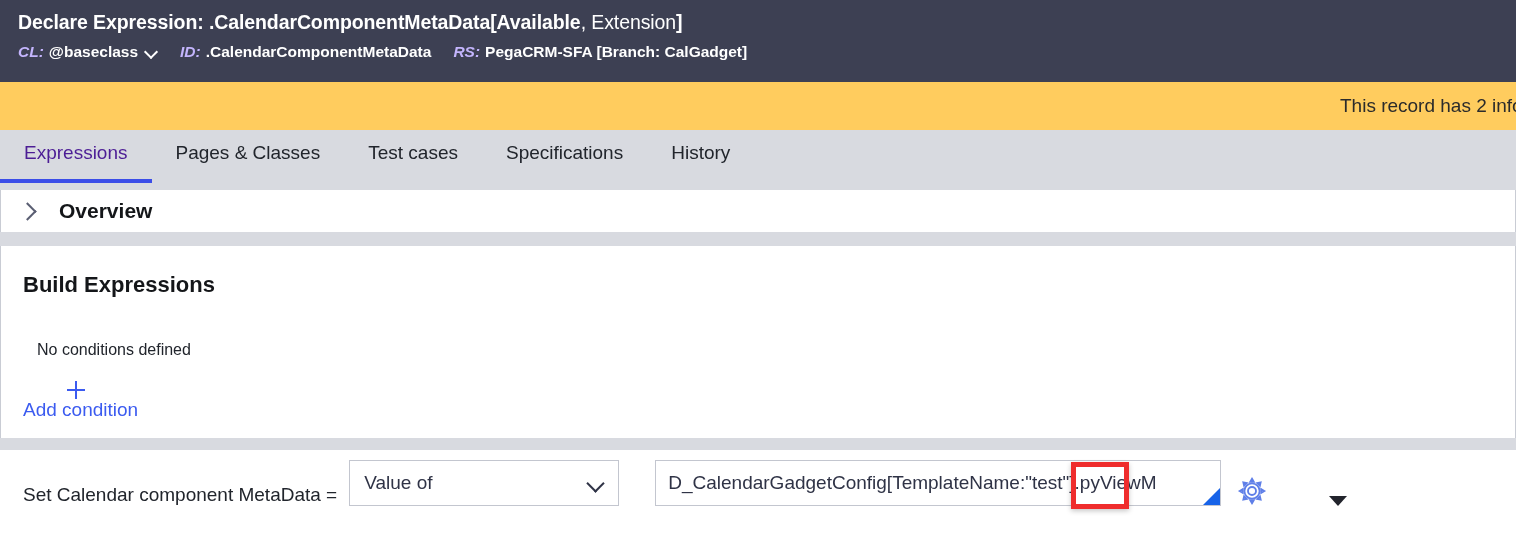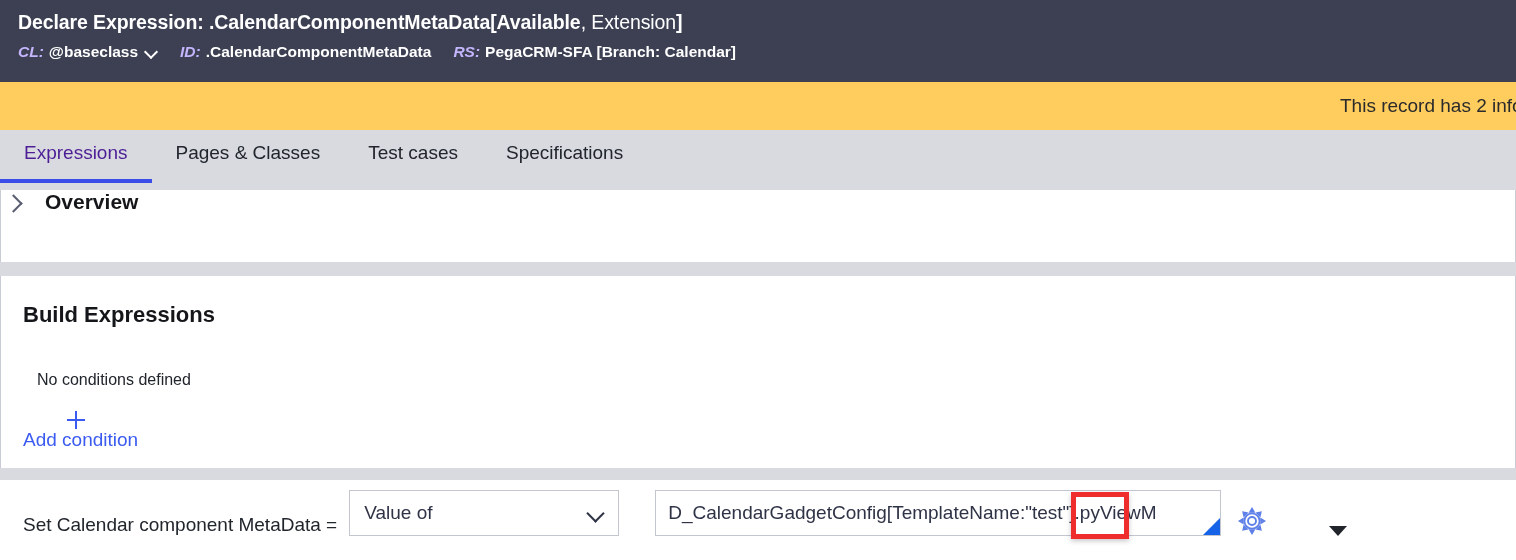--- a/index.html
+++ b/index.html
@@ -114,24 +114,25 @@
     content: "";
     position: absolute;
     left: 0; right: 0; bottom: 7px;
     height: 4px;
     background: #3b4de8;
   }
   .overview-card {
     background: #ffffff;
     border-left: 1px solid #c9ccd4;
     border-right: 1px solid #c9ccd4;
-    height: 72px;
-    display: flex;
-    align-items: flex-start;
-    box-sizing: border-box;
+    height: 42px;
+    display: flex;
+    align-items: center;
+    box-sizing: border-box;
+    padding-left: 14px;
   }
   .chev-right {
     width: 26px;
     height: 26px;
     position: relative;
     flex: 0 0 auto;
     cursor: pointer;
   }
   .chev-right::before {
     content: "";
@@ -301,33 +302,34 @@
   }
 </style>
 </head>
 <body>
 
 <div class="header">
   <div class="header-title">
     <span>Declare Expression: .CalendarComponentMetaData</span><span>[</span><span>Available</span><span class="reg">,</span> <span class="reg">Extension</span><span>]</span>
   </div>
   <div class="header-meta">
-    <span class="meta-group"><span class="meta-label">CL:</span><span class="meta-value">@baseclass</span><span class="chev-dn"></span></span><span class="meta-group"><span class="meta-label">ID:</span><span class="meta-value">.CalendarComponentMetaData</span></span><span class="meta-group"><span class="meta-label">RS:</span><span class="meta-value">PegaCRM-SFA [Branch: Calendar]</span></span>
+    <span class="meta-group"><span class="meta-label">CL:</span><span class="meta-value">@baseclass</span><span class="chev-dn"></span></span><span class="meta-group"><span class="meta-label">ID:</span><span class="meta-value">.CalendarComponentMetaData</span></span><span class="meta-group"><span class="meta-label">RS:</span><span class="meta-value">PegaCRM-SFA [Branch: CalGadget]</span></span>
   </div>
 </div>
 
 <div class="notify-bar">
   <div class="notify-text">This record has 2 info warnings</div>
 </div>
 
 <div class="tabbar">
   <div class="tab active">Expressions</div>
   <div class="tab">Pages &amp; Classes</div>
   <div class="tab">Test cases</div>
   <div class="tab">Specifications</div>
+  <div class="tab">History</div>
 </div>
 
 <div class="overview-card">
   <div class="chev-right"></div>
   <div class="overview-label">Overview</div>
 </div>
 
 <div class="gap"></div>
 
 <div class="build-card">

